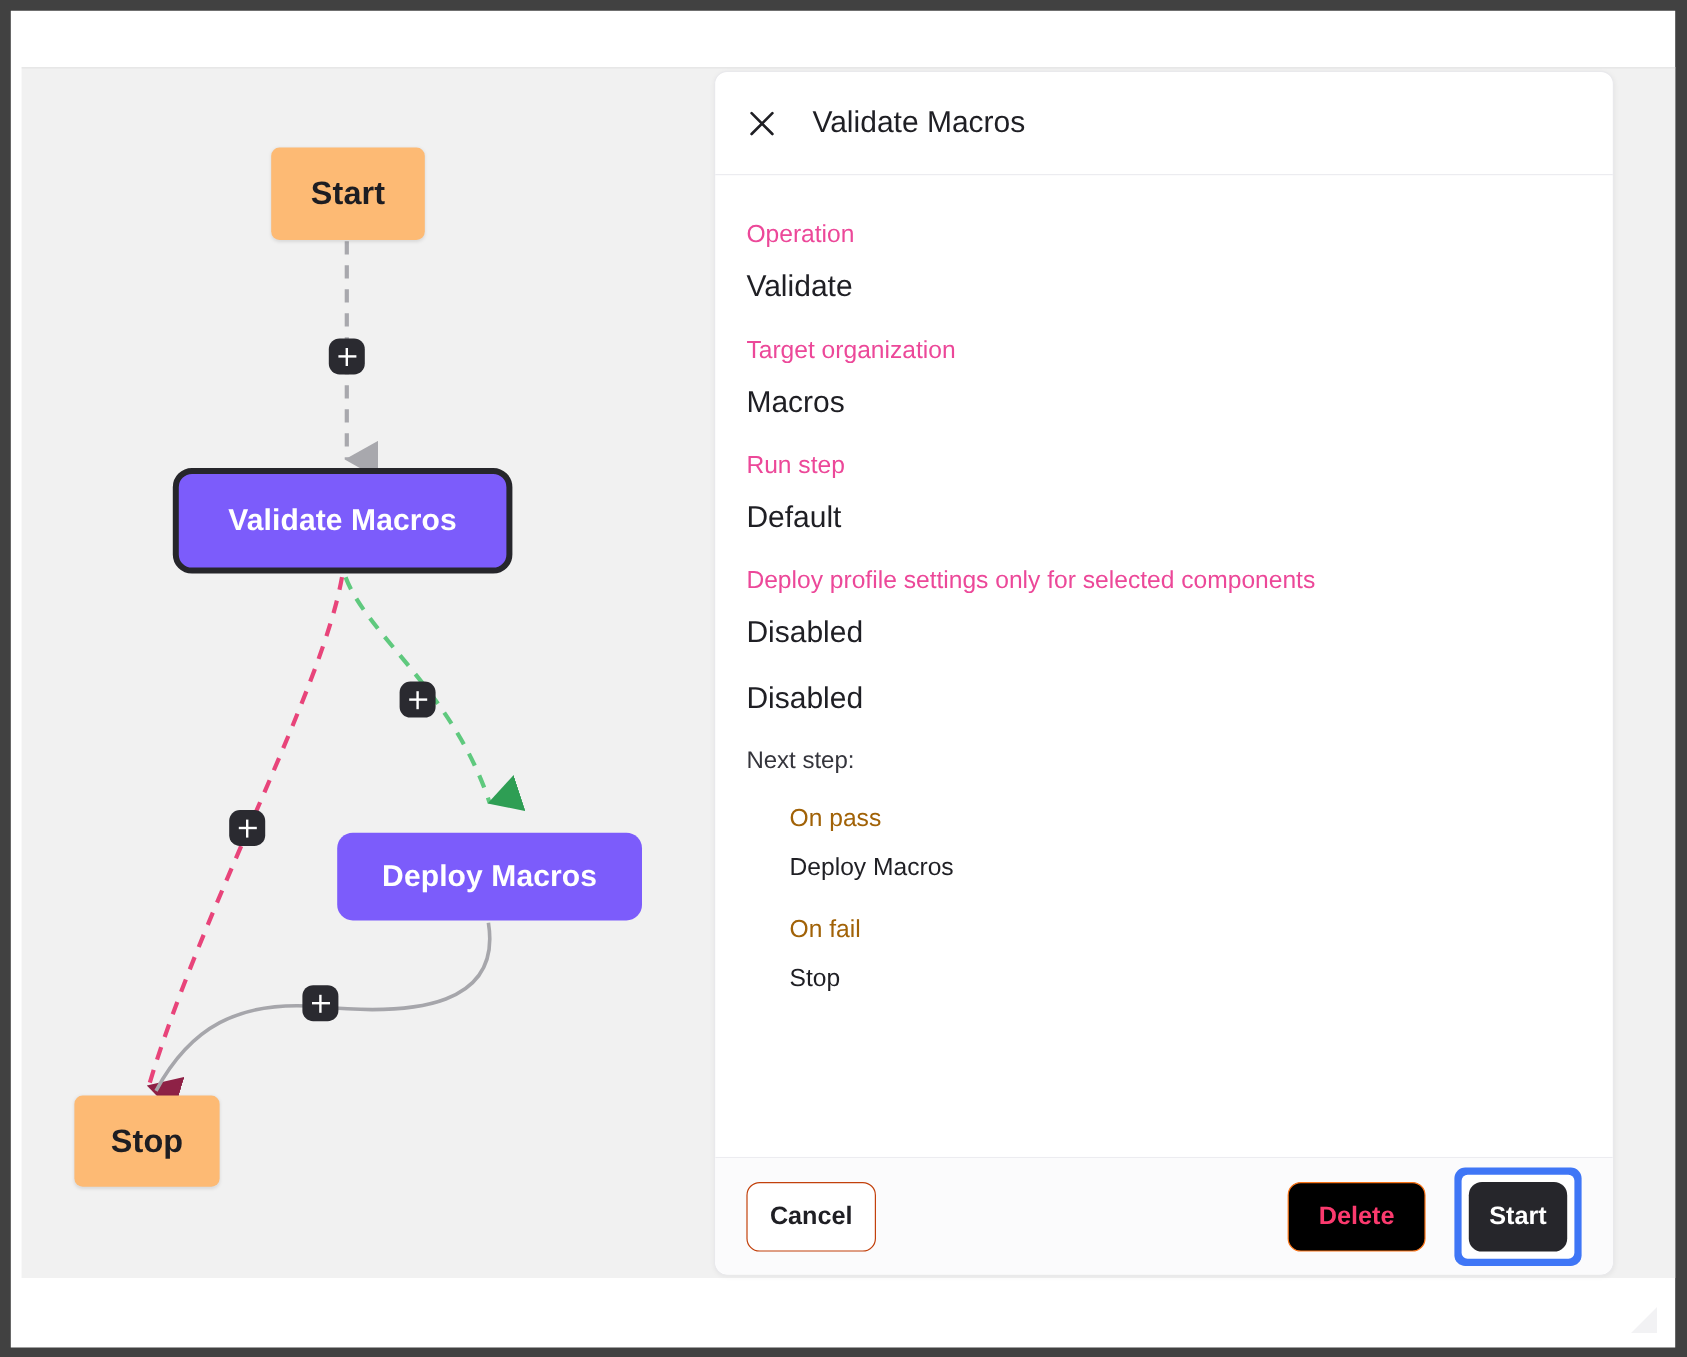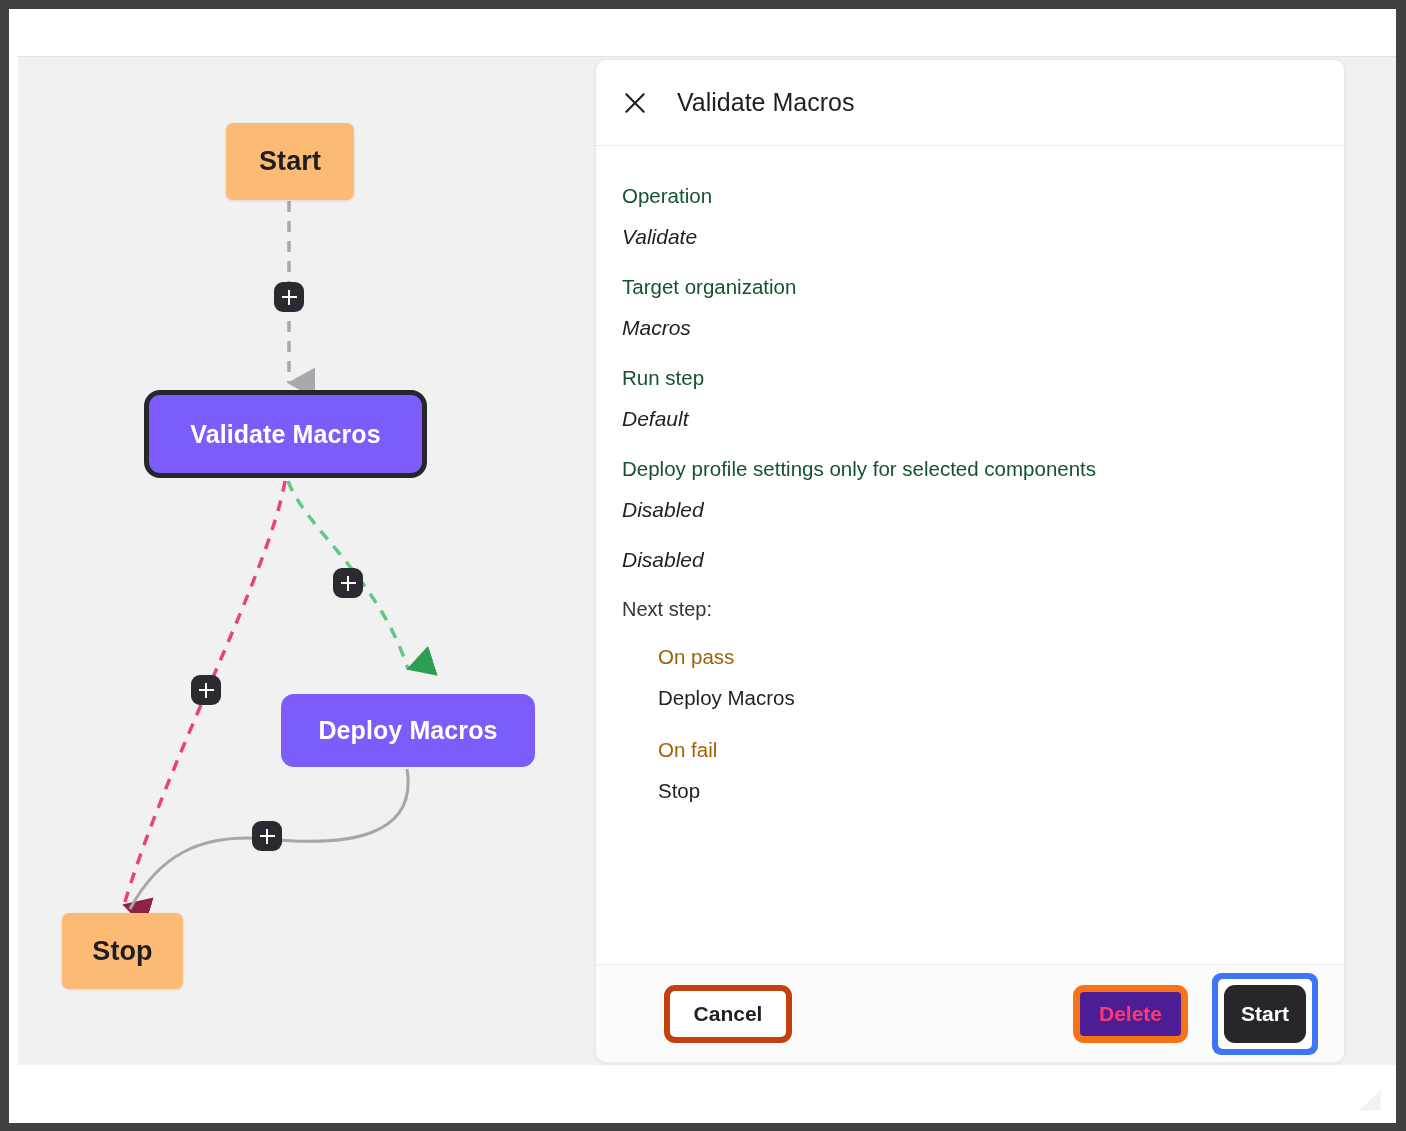--- a/index.html
+++ b/index.html
@@ -110,27 +110,26 @@
     color: #1f1f24;
   }
   #panel-body {
     flex: 1 1 auto;
     padding: 38px 26px 0 26px;
     overflow: hidden;
   }
   .field { margin-bottom: 26px; }
   .field-label {
     font-size: 20.5px;
-    color: #14532d;
+    color: #ec4899;
     margin-bottom: 17px;
   }
   .field-value {
-    font-size: 21px;
-    color: #1f1f24;
-    font-style: italic;
+    font-size: 25px;
+    color: #1f1f24;
   }
   #next-step-label {
     font-size: 20px;
     color: #35353c;
     margin-bottom: 24px;
   }
   .branch { margin: 0 0 28px 36px; }
   .branch-label {
     font-size: 20.5px;
     color: #a16207;
@@ -151,31 +150,30 @@
   }
   .btn {
     font-family: "Liberation Sans", sans-serif;
     font-size: 21px;
     font-weight: bold;
     border-radius: 11px;
     cursor: pointer;
     display: flex; align-items: center; justify-content: center;
   }
   #btn-cancel {
-    width: 128px; height: 58px;
-    background: #ffffff;
-    border: 6px solid #c2410c;
-    color: #1f1f24;
-    margin-left: 42px;
+    width: 108px; height: 58px;
+    background: #ffffff;
+    border: 1px solid #c2410c;
+    color: #1f1f24;
   }
   #footer-spacer { flex: 1 1 auto; }
   #btn-delete {
     width: 115px; height: 58px;
-    background: #4c1d95;
-    border: 7px solid #f97316;
+    background: #000000;
+    border: 1px solid #f97316;
     color: #fb3a6e;
     margin-right: 24px;
   }
   #btn-edit-wrap {
     width: 106px; height: 82px;
     background: #3f76f6;
     border-radius: 9px;
     padding: 6px;
     display: flex; align-items: center; justify-content: center;
   }

